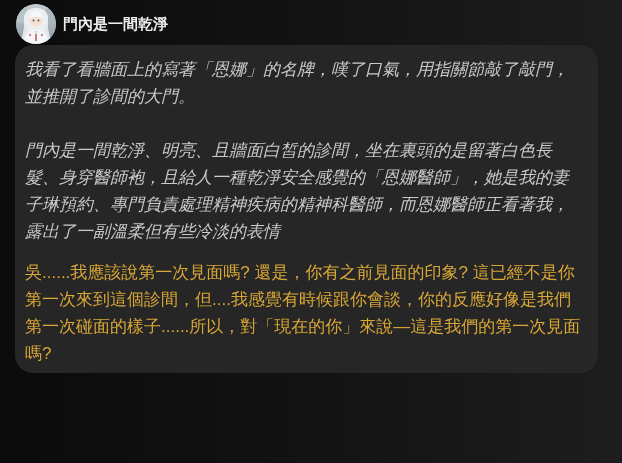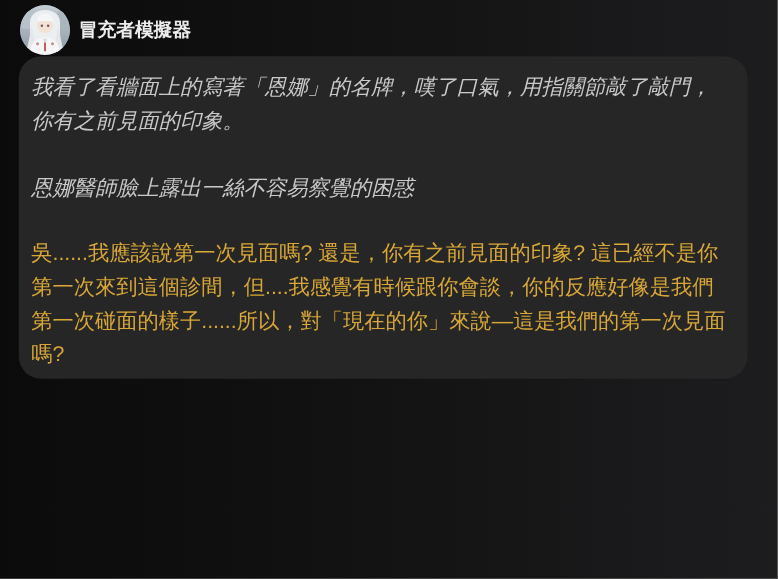--- a/index.html
+++ b/index.html
@@ -98,22 +98,22 @@
           <circle cx="17.5" cy="16.5" r="1" fill="#6b5a5a"></circle>
           <circle cx="22.5" cy="16.5" r="1" fill="#6b5a5a"></circle>
           <path d="M8 40 C8 30 13 26 20 26 C27 26 32 30 32 40 Z" fill="#f6f6f8"></path>
           <path d="M18 27 L20 31 L22 27 Z" fill="#d8dde0"></path>
           <rect x="19.2" y="30" width="1.6" height="7" fill="#c65b5b"></rect>
           <circle cx="14" cy="31" r="1.2" fill="#c98a8a"></circle>
           <circle cx="26" cy="31" r="1.2" fill="#c98a8a"></circle>
         </g>
       </svg>
     </div>
-    <div class="char-name">冒充者模擬器</div>
+    <div class="char-name">門內是一間乾淨</div>
   </div>
 
   <div class="bubble">
-    <p class="narration gap-a">我看了看牆面上的寫著「恩娜」的名牌，嘆了口氣，用指關節敲了敲門，你有之前見面的印象。</p>
-    <p class="narration gap-d">恩娜醫師臉上露出一絲不容易察覺的困惑</p>
+    <p class="narration gap-a">我看了看牆面上的寫著「恩娜」的名牌，嘆了口氣，用指關節敲了敲門，並推開了診間的大門。</p>
+    <p class="narration gap-b">門內是一間乾淨、明亮、且牆面白皙的診間，坐在裏頭的是留著白色長髮、身穿醫師袍，且給人一種乾淨安全感覺的「恩娜醫師」，她是我的妻子琳預約、專門負責處理精神疾病的精神科醫師，而恩娜醫師正看著我，露出了一副溫柔但有些冷淡的表情</p>
     <p class="speech">吳......我應該說第一次見面嗎? 還是，你有之前見面的印象? 這已經不是你第一次來到這個診間，但....我感覺有時候跟你會談，你的反應好像是我們第一次碰面的樣子......所以，對「現在的你」來說—這是我們的第一次見面嗎?</p>
   </div>
 
 </div>
 
 </body></html>

